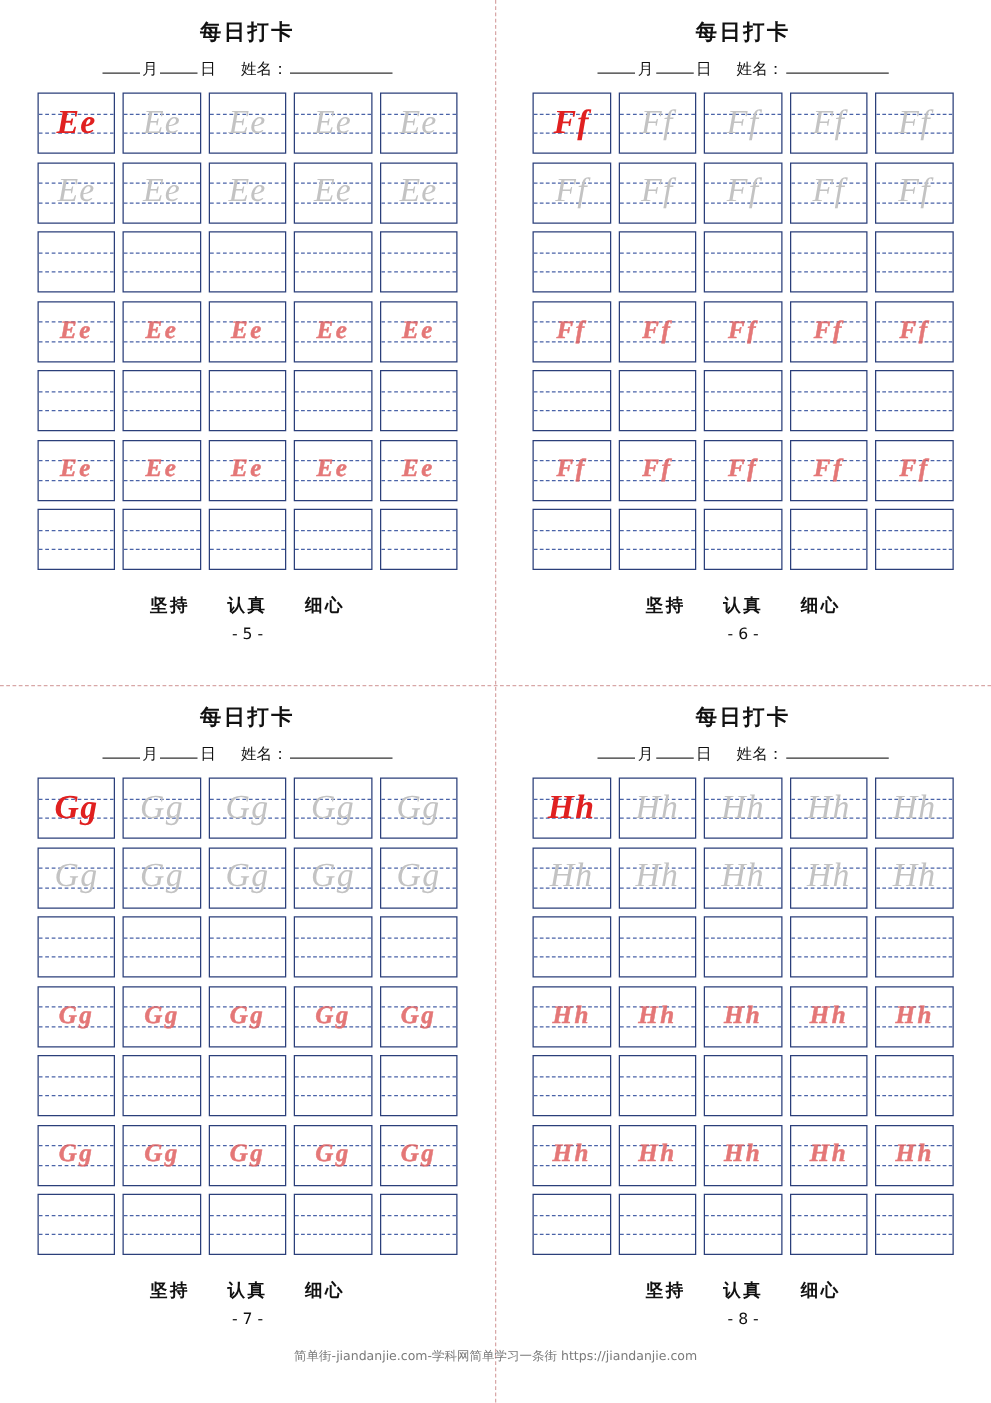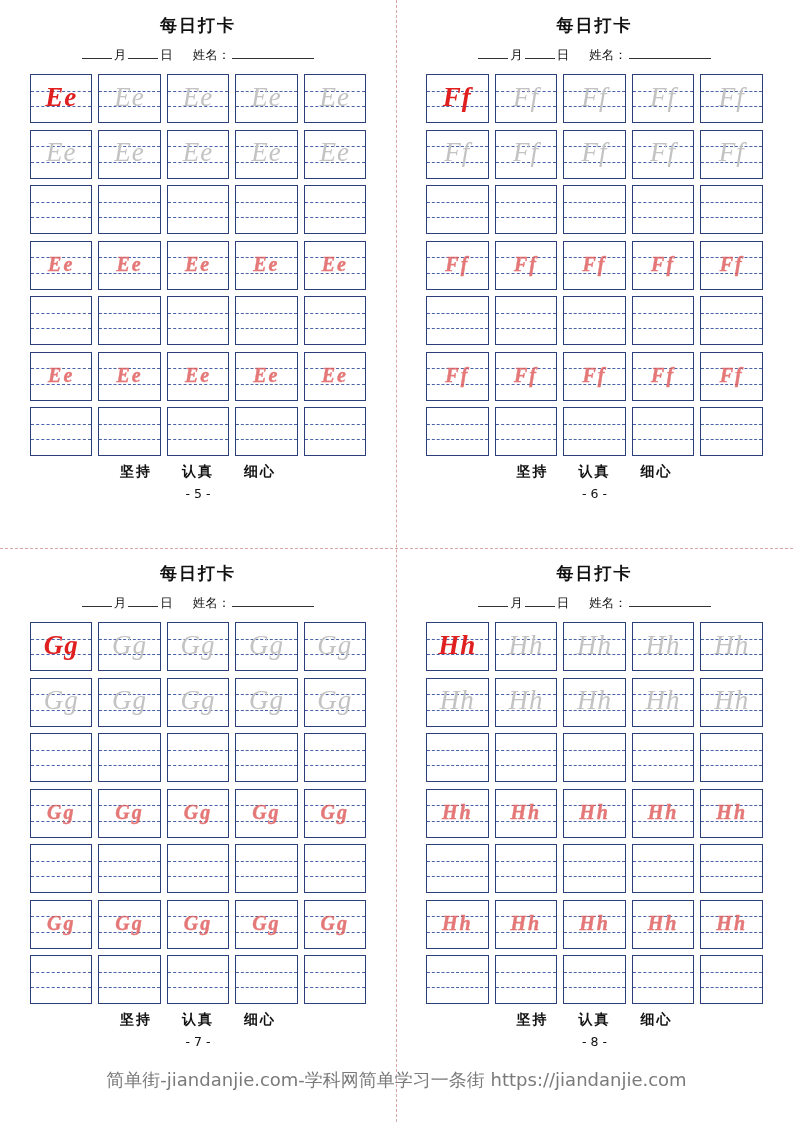--- a/index.html
+++ b/index.html
@@ -141,40 +141,40 @@
     letter-spacing: 2px;
   }
   .glyph.empty { color: transparent; }
 
   .footer-words {
     display: flex;
     justify-content: center;
     gap: 30px;
     font-size: 14px;
     color: #111;
-    margin-top: 7px;
+    margin-top: 20px;
     font-family: Liberation Mono, monospace;
     font-weight: 600;
     letter-spacing: 2px;
   }
   .page-num {
     text-align: center;
     font-size: 12.5px;
     color: #111;
     margin-top: 5px;
     font-family: "DejaVu Sans", sans-serif;
   }
 
   .watermark {
     position: absolute;
     left: 0;
     right: 0;
     bottom: 30px;
     text-align: center;
-    font-size: 18px;
+    font-size: 10px;
     color: #7a7a7a;
     font-family: "DejaVu Sans", sans-serif;
     z-index: 6;
   }
 </style>
 </head>
 <body>
 
 <div class="page-grid" id="page-grid">
   <div class="fold-v"></div>

